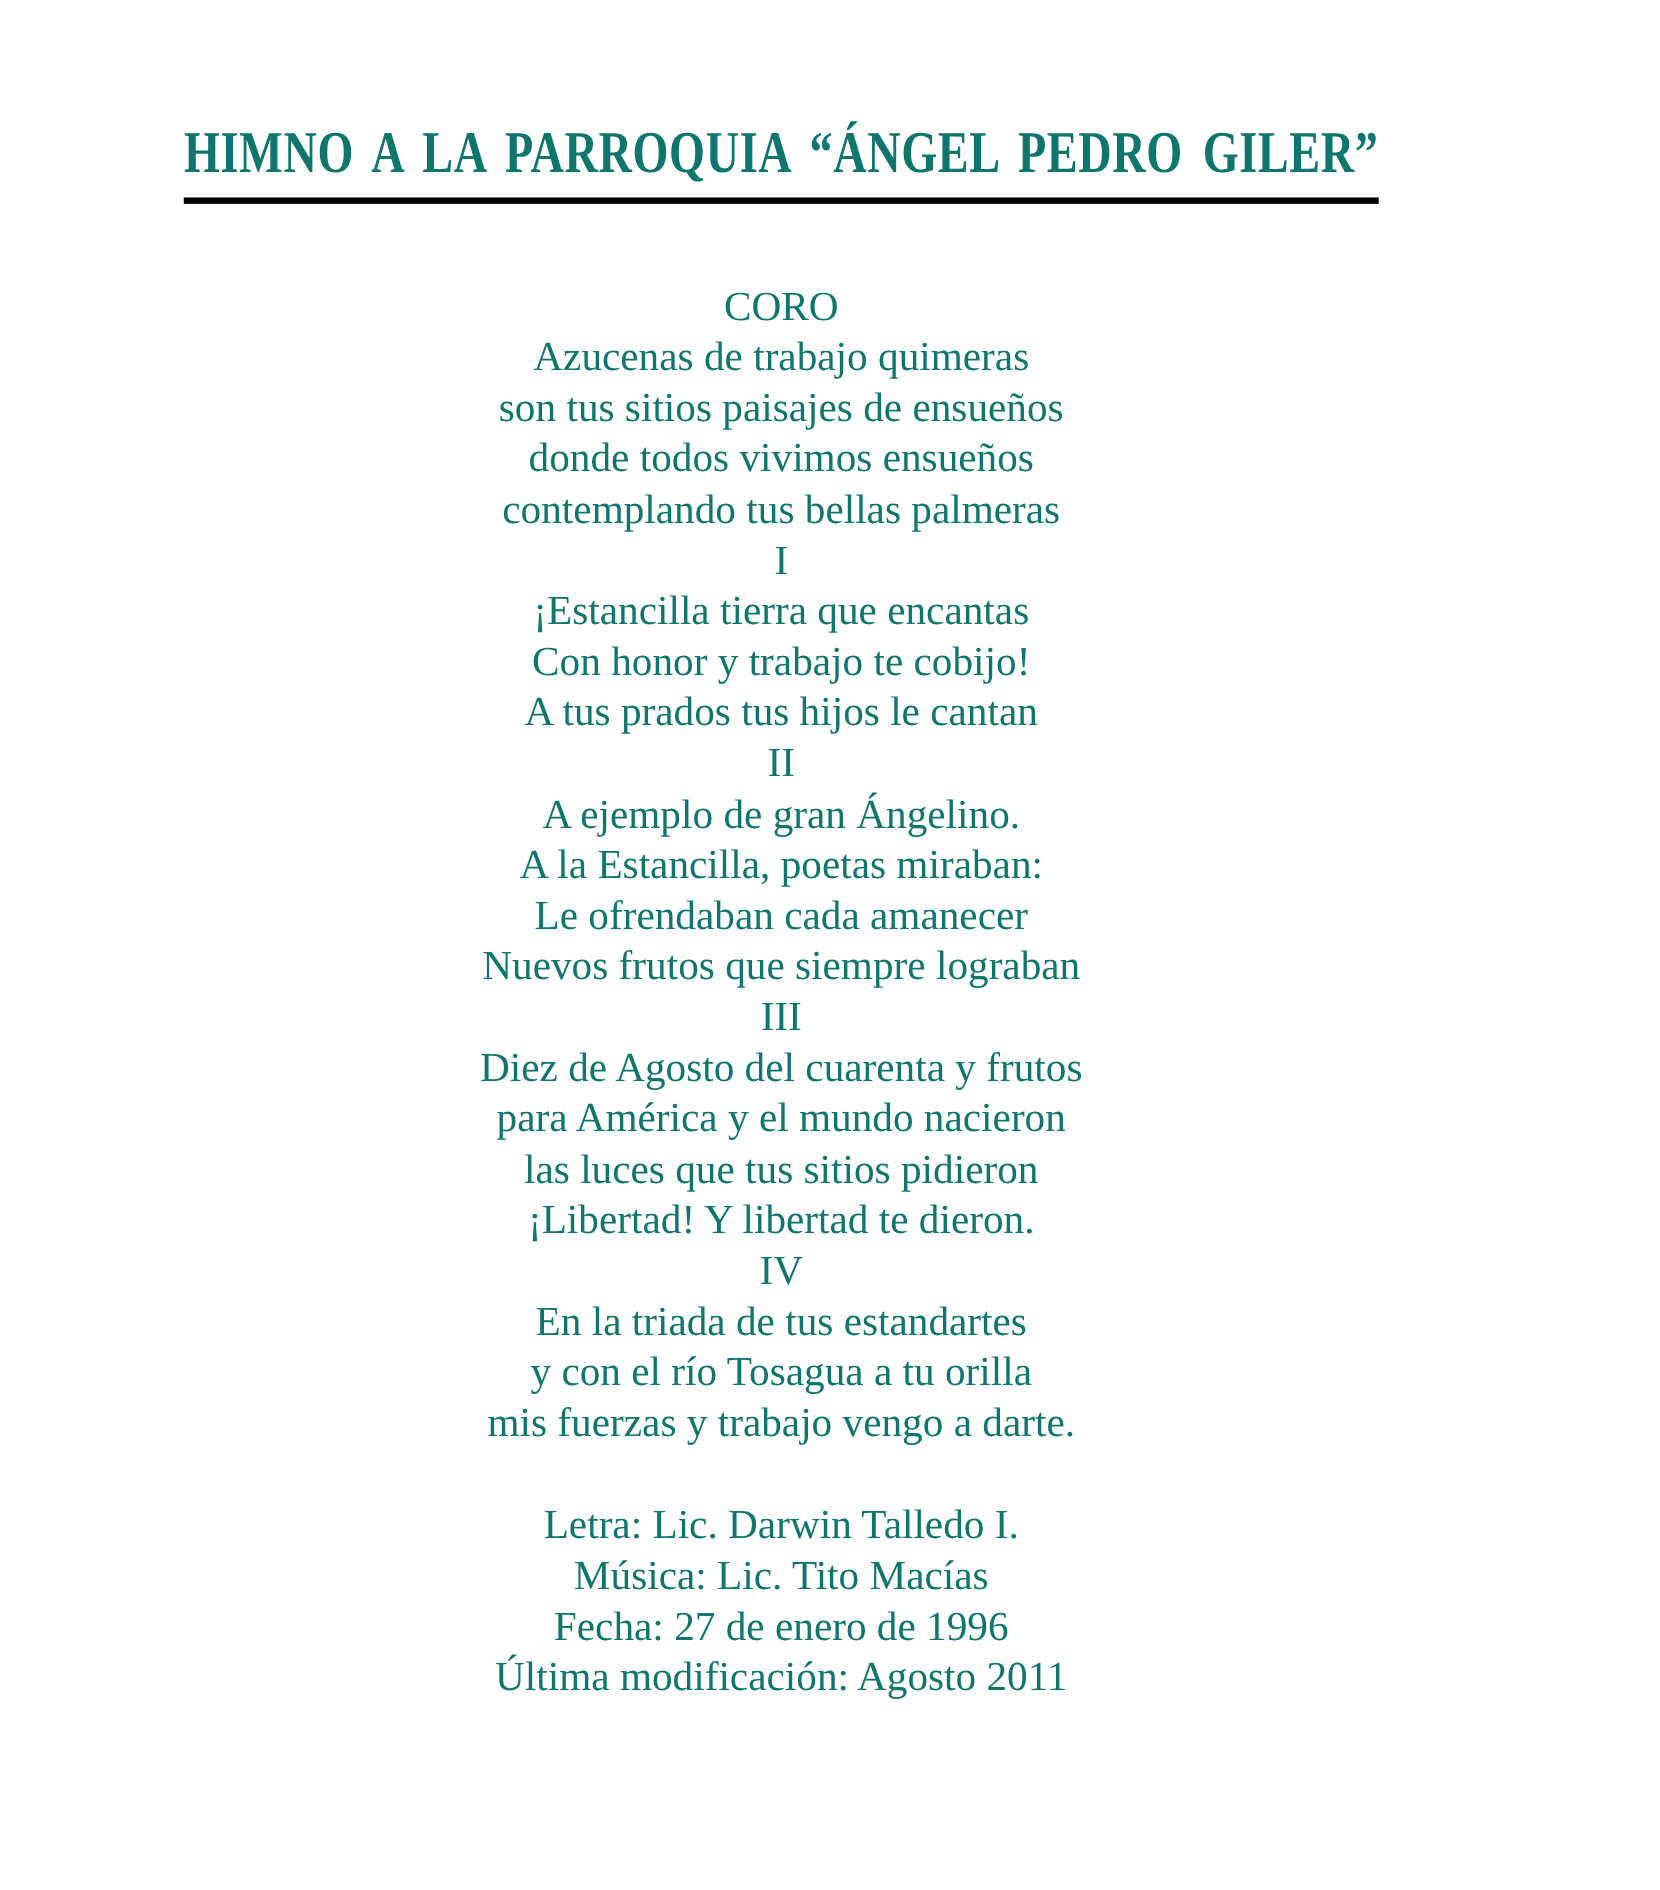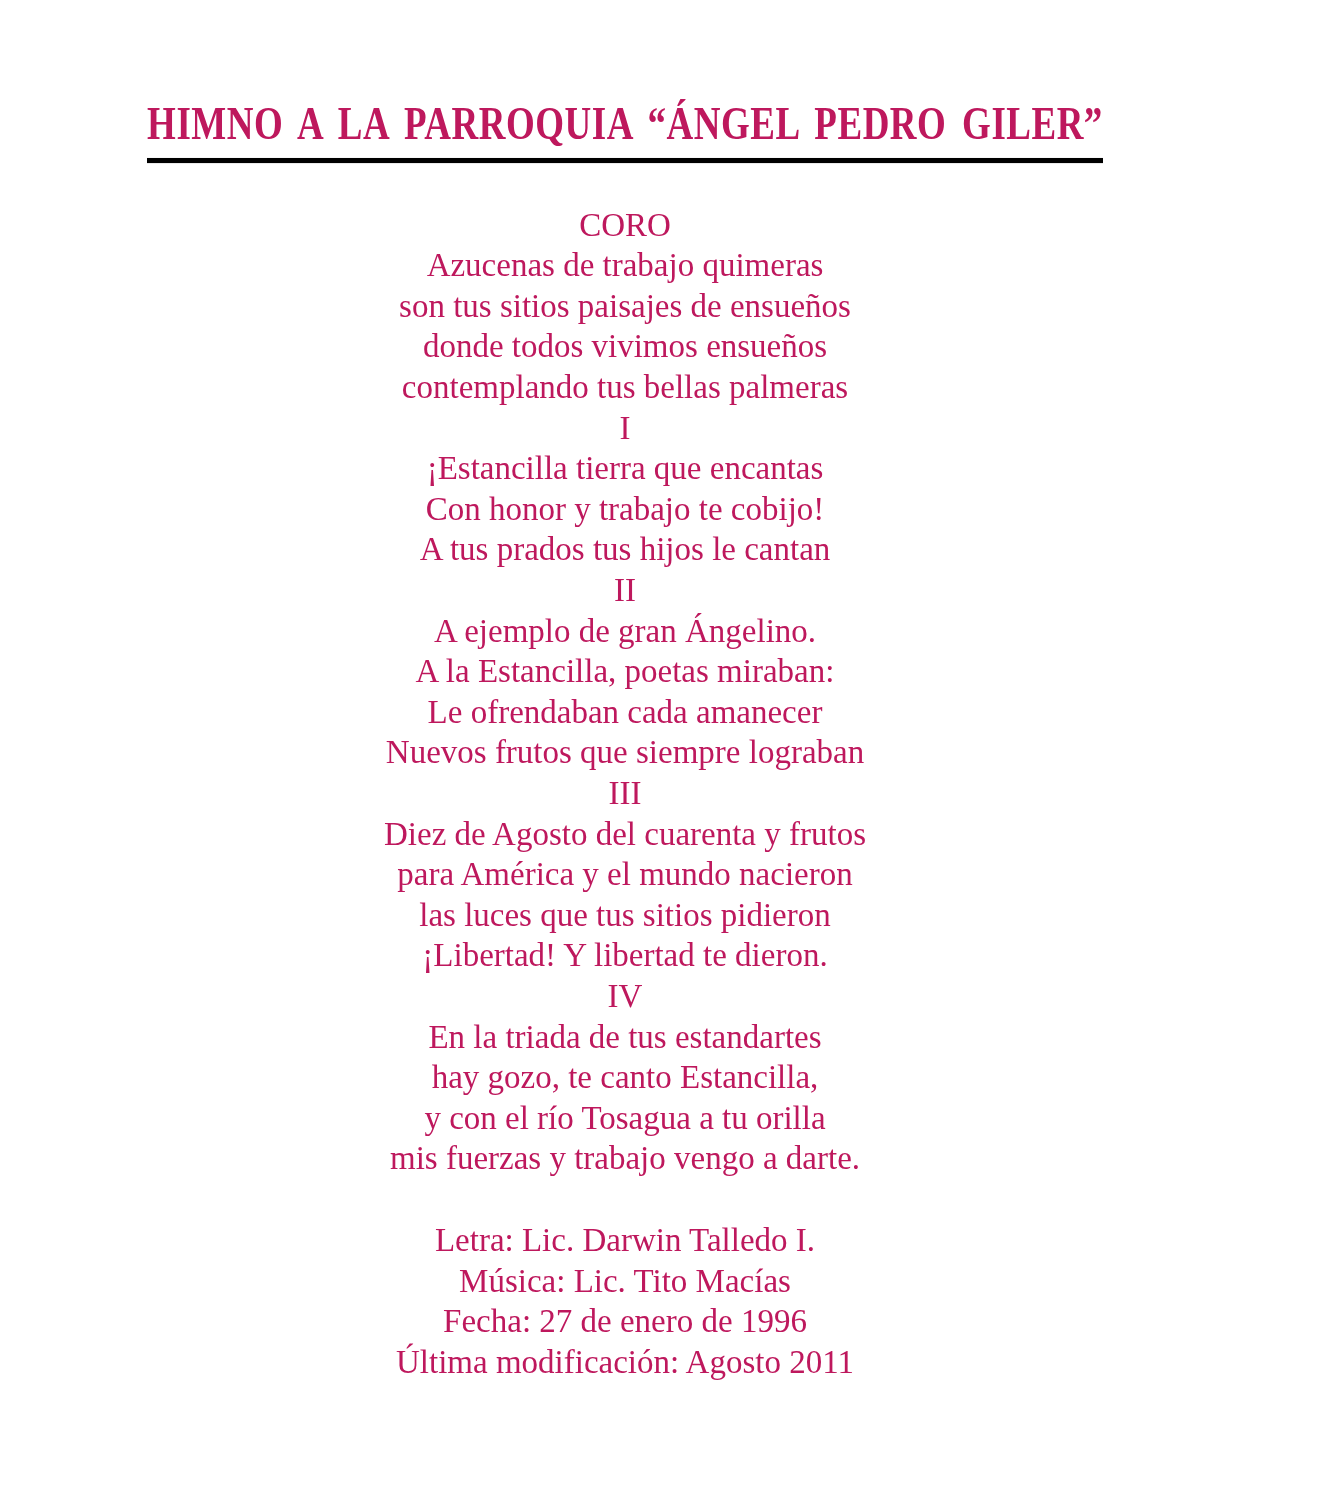--- a/index.html
+++ b/index.html
@@ -7,21 +7,21 @@
     background: #ffffff;
     width: 1328px;
     height: 1512px;
     overflow: hidden;
   }
   .page {
     position: relative;
     width: 1328px;
     height: 1288px;
     background: #ffffff;
-    color: #be185d;
+    color: #0f766e;
     font-family: "Liberation Serif", "DejaVu Serif", serif;
   }
   
   .content {
     width: 1250px;
     margin: 0;
     padding-top: 112px;
     text-align: center;
   }
   .doc-title {
@@ -34,21 +34,21 @@
   }
   .doc-title .title-text {
     display: inline-block;
     border-bottom: 4px solid #000000;
     padding-bottom: 6px;
     transform: scaleY(1.28);
     transform-origin: center bottom;
     white-space: nowrap;
   }
   .poem {
-    margin-top: 42px;
+    margin-top: 63px;
     font-size: 33px;
     line-height: 40.6px;
   }
   .poem p, .credits p {
     font-size: 33px;
     line-height: 40.6px;
     font-weight: normal;
   }
   .spacer-line {
     height: 41px;
@@ -84,21 +84,20 @@
       <p>Nuevos frutos que siempre lograban</p>
 
       <p>III</p>
       <p>Diez de Agosto del cuarenta y frutos</p>
       <p>para América y el mundo nacieron</p>
       <p>las luces que tus sitios pidieron</p>
       <p>¡Libertad! Y libertad te dieron.</p>
 
       <p>IV</p>
       <p>En la triada de tus estandartes</p>
-      <p>hay gozo, te canto Estancilla,</p>
       <p>y con el río Tosagua a tu orilla</p>
       <p>mis fuerzas y trabajo vengo a darte.</p>
     </div>
 
     <div class="spacer-line"></div>
 
     <div class="credits">
       <p>Letra: Lic. Darwin Talledo I.</p>
       <p>Música: Lic. Tito Macías</p>
       <p>Fecha: 27 de enero de 1996</p>

